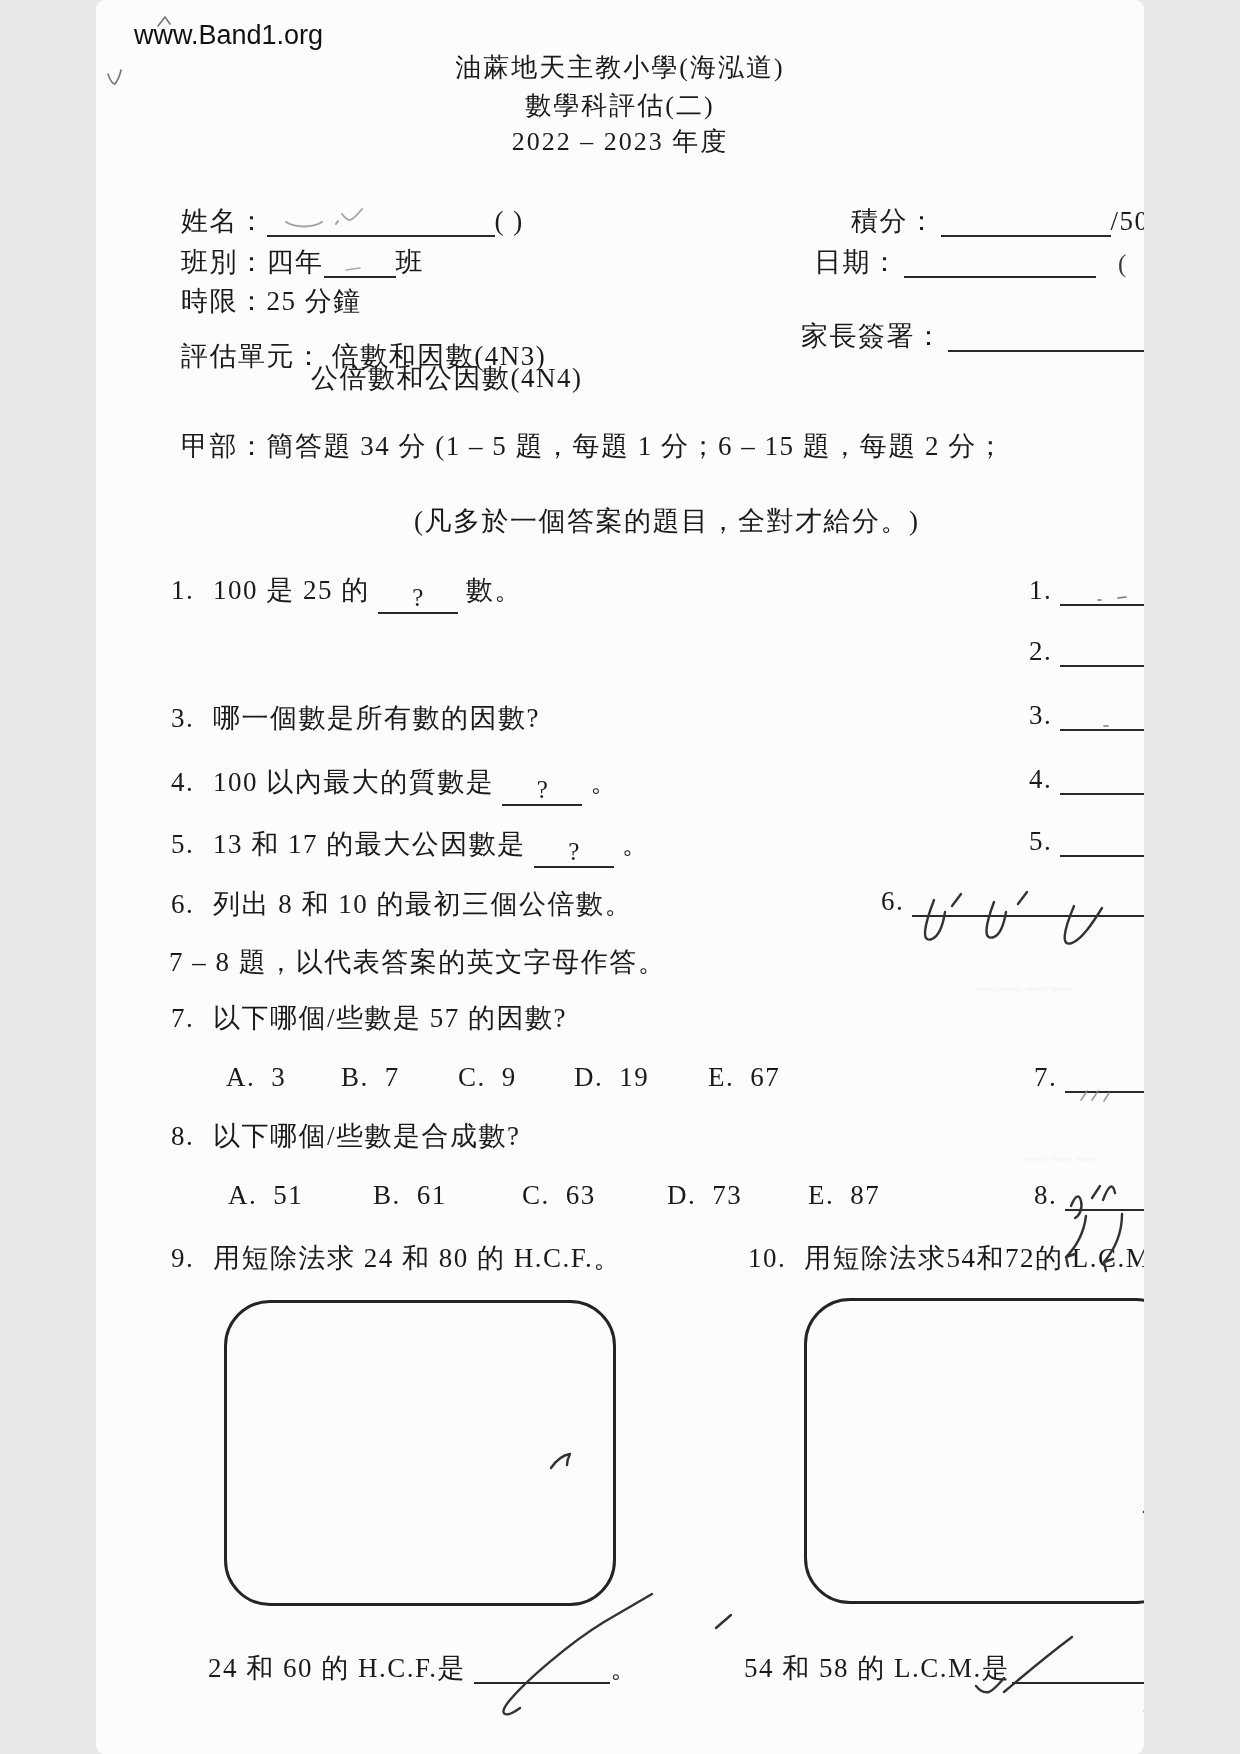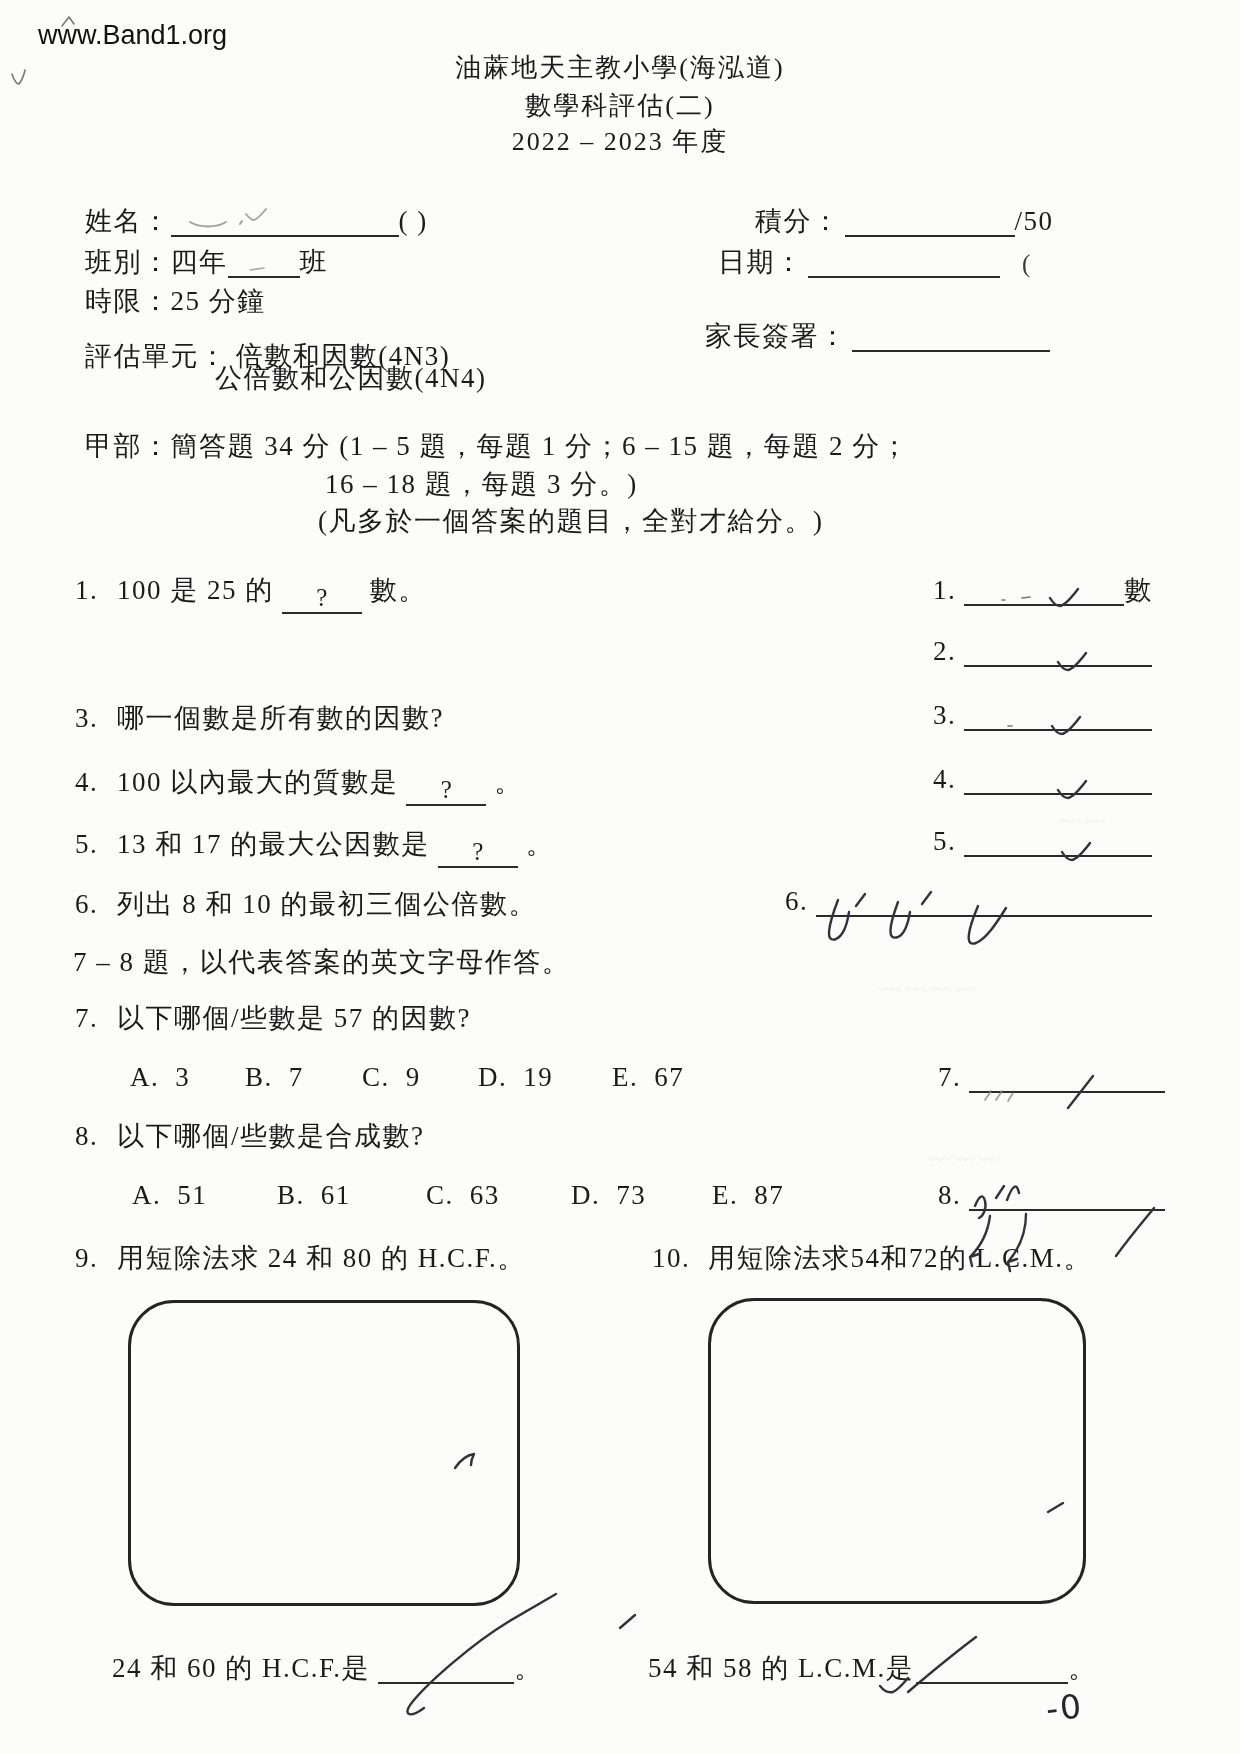--- a/index.html
+++ b/index.html
@@ -1,17 +1,17 @@
 <!DOCTYPE html>
 <html><head>
 <meta charset="utf-8">
 <style>
   html,body{margin:0;padding:0;background:#e8e8e8;}
-  .page{position:relative;width:1240px;height:1754px;margin:0 auto;background:#fcfcfa;
-        font-family:"Liberation Serif","DejaVu Serif",serif;color:#1b1b1b;overflow:hidden;}
+  .page{position:relative;width:1048px;height:1754px;margin:0 auto;background:#fcfcfa;
+        font-family:"Liberation Serif","DejaVu Serif",serif;color:#1b1b1b;overflow:hidden;border-radius:9px;}
   .abs{position:absolute;white-space:nowrap;}
   .cn{font-size:27px;letter-spacing:1.5px;}
   .title{left:0;right:0;text-align:center;font-size:26px;letter-spacing:2px;}
   .watermark{font-family:"Liberation Sans","DejaVu Sans",sans-serif;font-size:27px;
              letter-spacing:0;color:#111;font-weight:500;}
   .uline{display:inline-block;border-bottom:2px solid #2a2a2a;height:28px;vertical-align:-7px;}
   .qno{display:inline-block;min-width:42px;}
   .qblank{display:inline-block;width:80px;text-align:center;border-bottom:2px solid #2a2a2a;
           height:30px;line-height:32px;vertical-align:-7px;margin:0 8px;font-size:25px;letter-spacing:0;}
   .ansline{display:inline-block;border-bottom:2px solid #2a2a2a;height:28px;vertical-align:-7px;margin-left:8px;}
@@ -56,21 +56,20 @@
   </div>
   <div class="abs cn" style="left:718px;top:244px">
     <span>日期：</span><span class="ansline" style="width:192px;margin-left:4px"></span>
   </div>
   <div class="abs stray" style="left:1022px;top:250px">(</div>
   <div class="abs cn" style="left:705px;top:318px">
     <span>家長簽署：</span><span class="ansline" style="width:198px;margin-left:4px"></span>
   </div>
 
   <div class="abs cn" style="left:85px;top:428px">甲部：簡答題 34 分 (1 – 5 題，每題 1 分；6 – 15 題，每題 2 分；</div>
-  <div class="abs cn" style="left:325px;top:466px">16 – 18 題，每題 3 分。)</div>
   <div class="abs cn" style="left:318px;top:503px">(凡多於一個答案的題目，全對才給分。)</div>
 
   <div class="abs cn" style="left:75px;top:572px">
     <span class="qno">1.</span><span>100 是 25 的</span><span class="qblank">?</span><span>數。</span>
   </div>
   <div class="abs cn" style="left:75px;top:700px">
     <span class="qno">3.</span><span>哪一個數是所有數的因數?</span>
   </div>
   <div class="abs cn" style="left:75px;top:764px">
     <span class="qno">4.</span><span>100 以內最大的質數是</span><span class="qblank">?</span><span>。</span>

